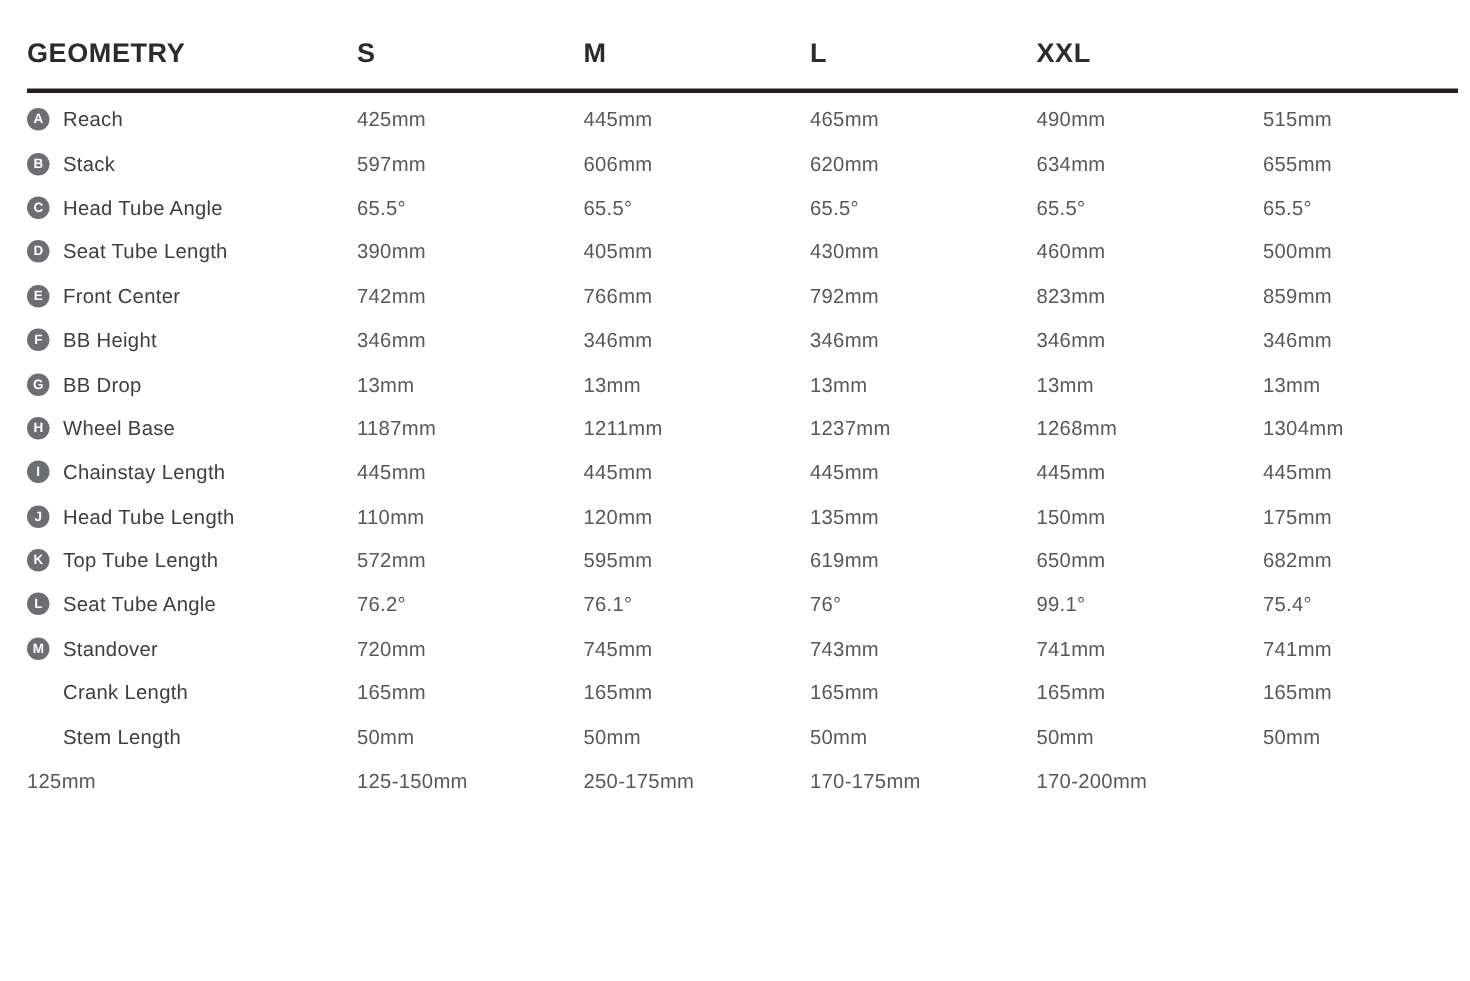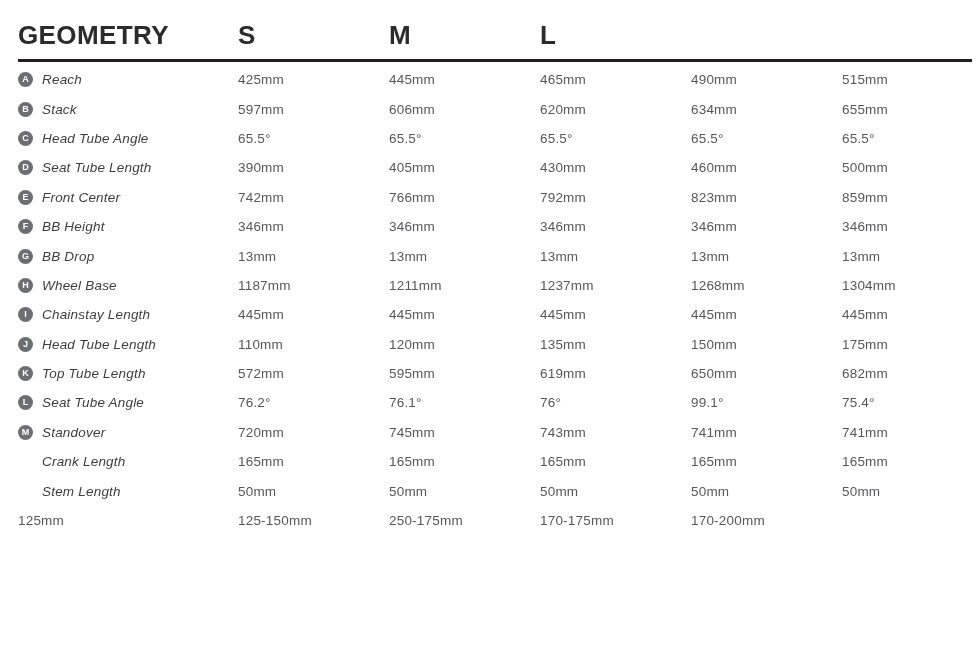--- a/index.html
+++ b/index.html
@@ -18,21 +18,21 @@
     width: 954px;
   }
   .header-row {
     display: grid;
     grid-template-columns: 220px 151px 151px 151px 151px 1fr;
     align-items: center;
     height: 47px;
     border-bottom: 3.5px solid var(--rule, #231f20);
   }
   .header-cell {
-    font-size: 26px;
+    font-size: 18px;
     font-weight: bold;
     color: var(--header_text, #2b2b2b);
     letter-spacing: 0.4px;
   }
   .rows {
     padding-top: 3px;
   }
   .row {
     display: grid;
     grid-template-columns: 220px 151px 151px 151px 151px 1fr;
@@ -56,37 +56,37 @@
     display: flex;
     align-items: center;
     justify-content: center;
     line-height: 1;
   }
   .badge.hidden { visibility: hidden; }
   .label {
     font-size: 13.5px;
     color: var(--label_text, #3d3e40);
     letter-spacing: 0.2px;
-    font-style: italic;
   }
   .value {
     font-size: 13.5px;
     color: var(--value_text, #57585b);
     letter-spacing: 0.2px;
   }
 </style>
 </head>
 <body style="--header_text: #2b2b2b; --rule: #231f20; --badge_bg: #6d6e71; --badge_text: #ffffff; --label_text: #3d3e40; --value_text: #57585b;">
 
 <div class="geo-table">
   <div class="header-row">
     <div class="header-cell">GEOMETRY</div>
     <div class="header-cell">S</div>
     <div class="header-cell">M</div>
     <div class="header-cell">L</div>
+    <div class="header-cell">XXL</div>
   </div>
   <div class="rows">
   <div class="row">
     <div class="param">
       <span class="badge">A</span>
       <span class="label">Reach</span>
     </div>
     <span class="value">425mm</span>
     <span class="value">445mm</span>
     <span class="value">465mm</span>

